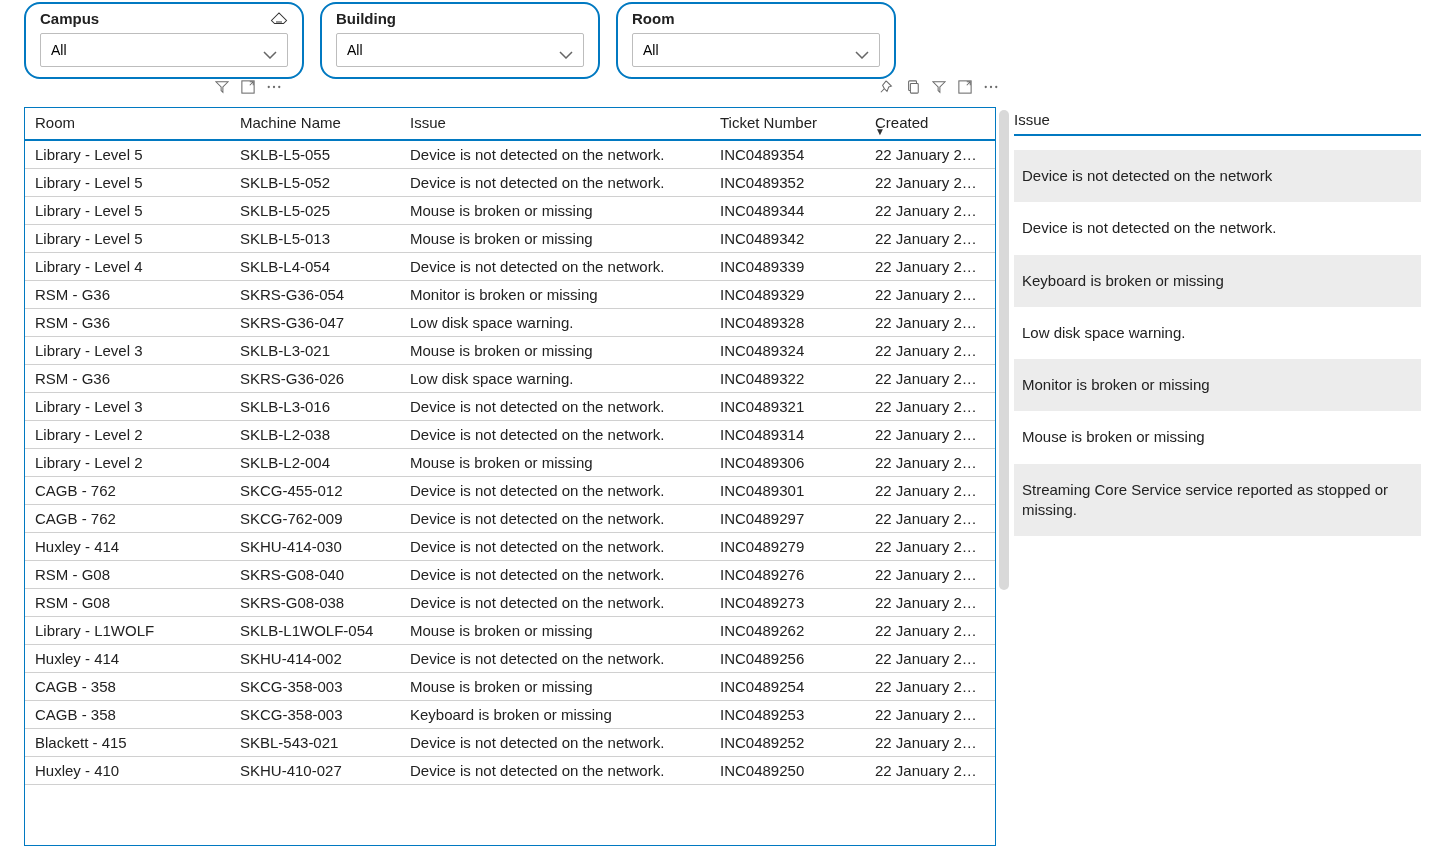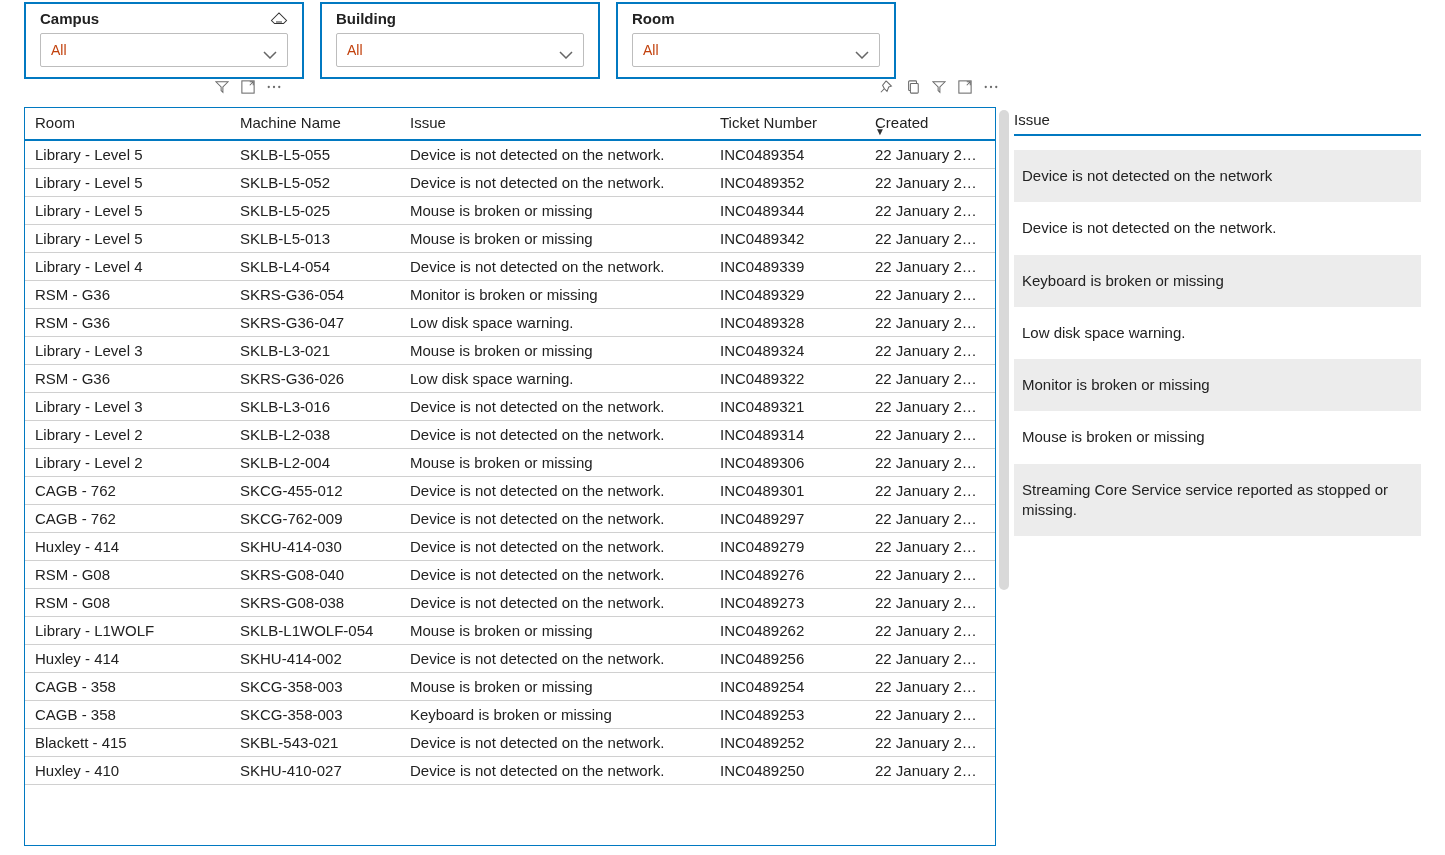--- a/index.html
+++ b/index.html
@@ -13,21 +13,21 @@
     overflow: hidden;
     padding: 0;
   }
   .top-filters {
     display: flex;
     gap: 16px;
     padding: 2px 24px 6px 24px;
   }
   .slicer {
     border: 2px solid #0179c1;
-    border-radius: 0;
+    border-radius: 16px;
     width: 280px;
     padding: 6px 14px 10px 14px;
     background: #fff;
   }
   .slicer-header {
     display: flex;
     justify-content: space-between;
     align-items: center;
     font-weight: 600;
     font-size: 15px;
@@ -38,21 +38,21 @@
     display: inline-block;
   }
   .slicer-combo {
     border: 1px solid #bdbdbd;
     border-radius: 2px;
     height: 34px;
     display: flex;
     align-items: center;
     justify-content: space-between;
     padding: 0 10px;
-    color: #c2410c;
+    color: #000000;
     cursor: pointer;
   }
   .chevron-down {
     width: 14px; height: 8px;
   }
   .toolbar-row {
     position: relative;
     height: 22px;
   }
   .toolbar-left, .toolbar-right {

